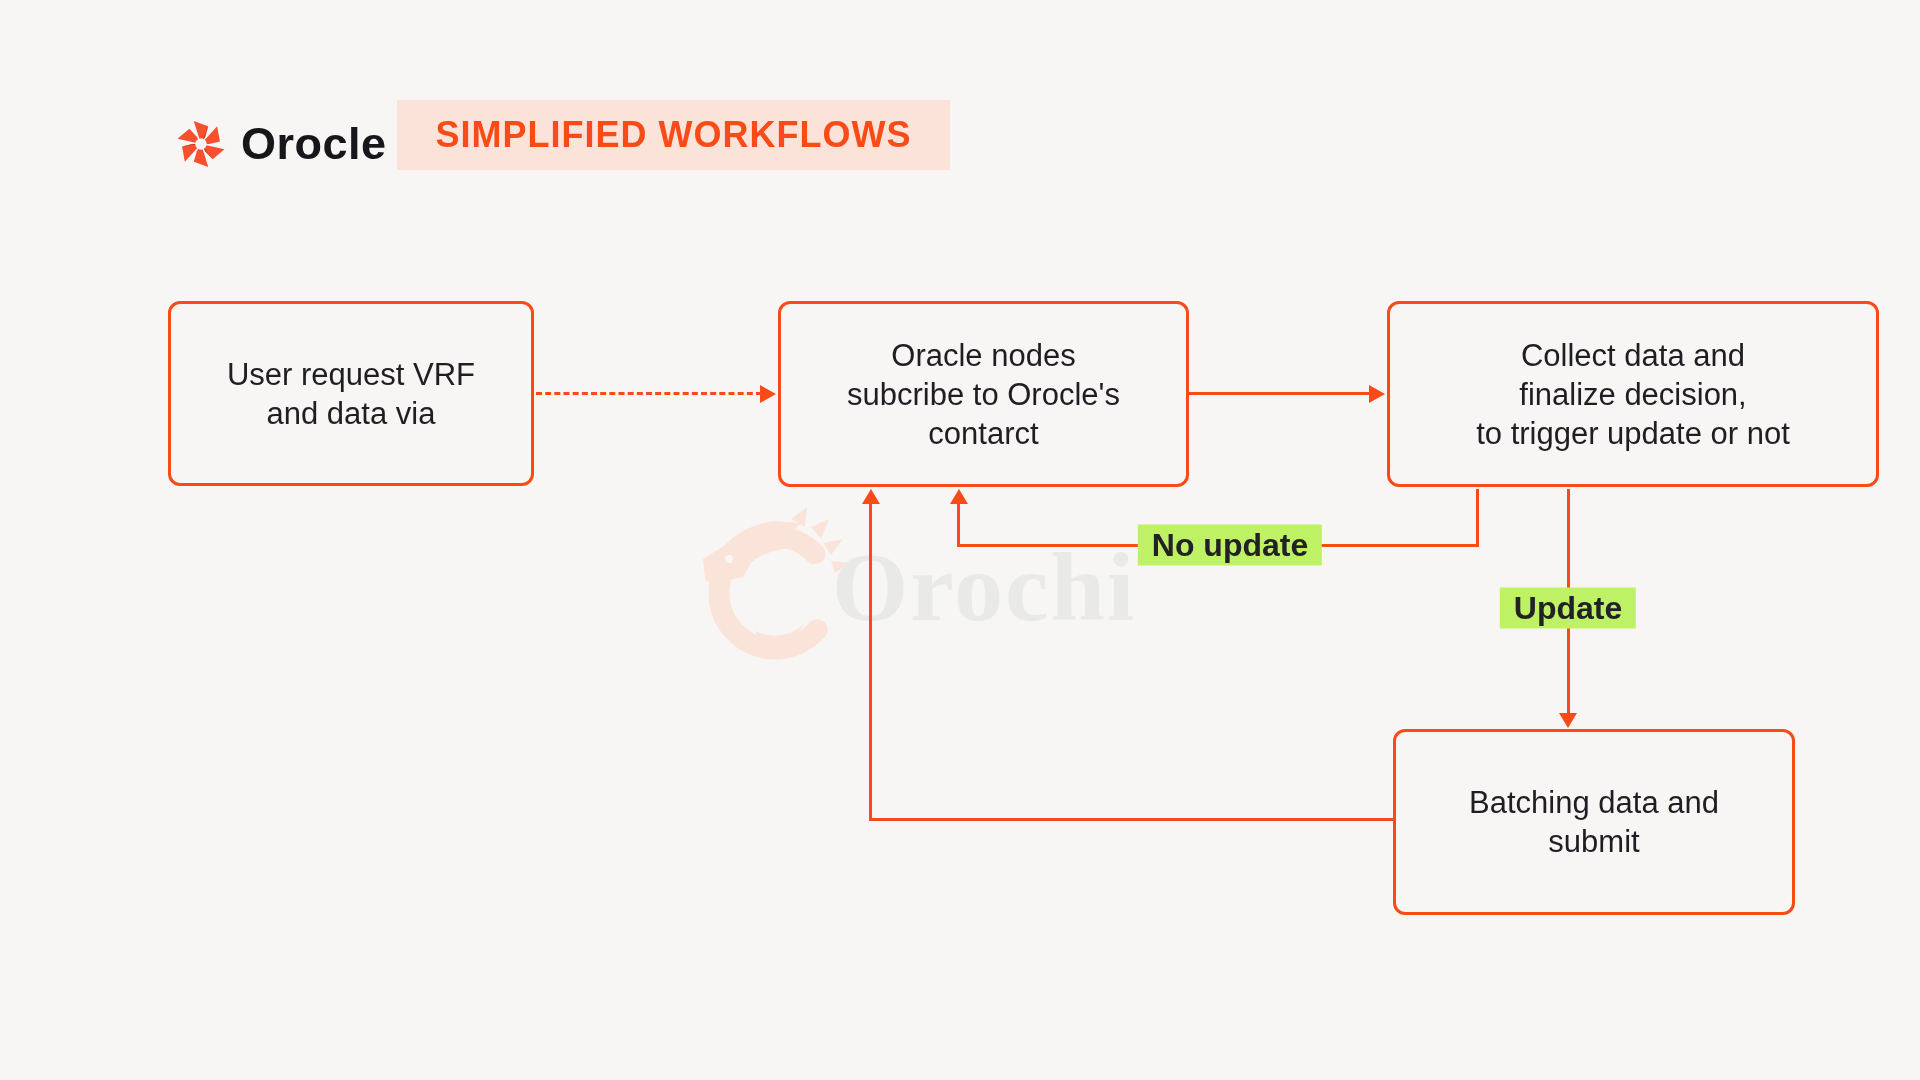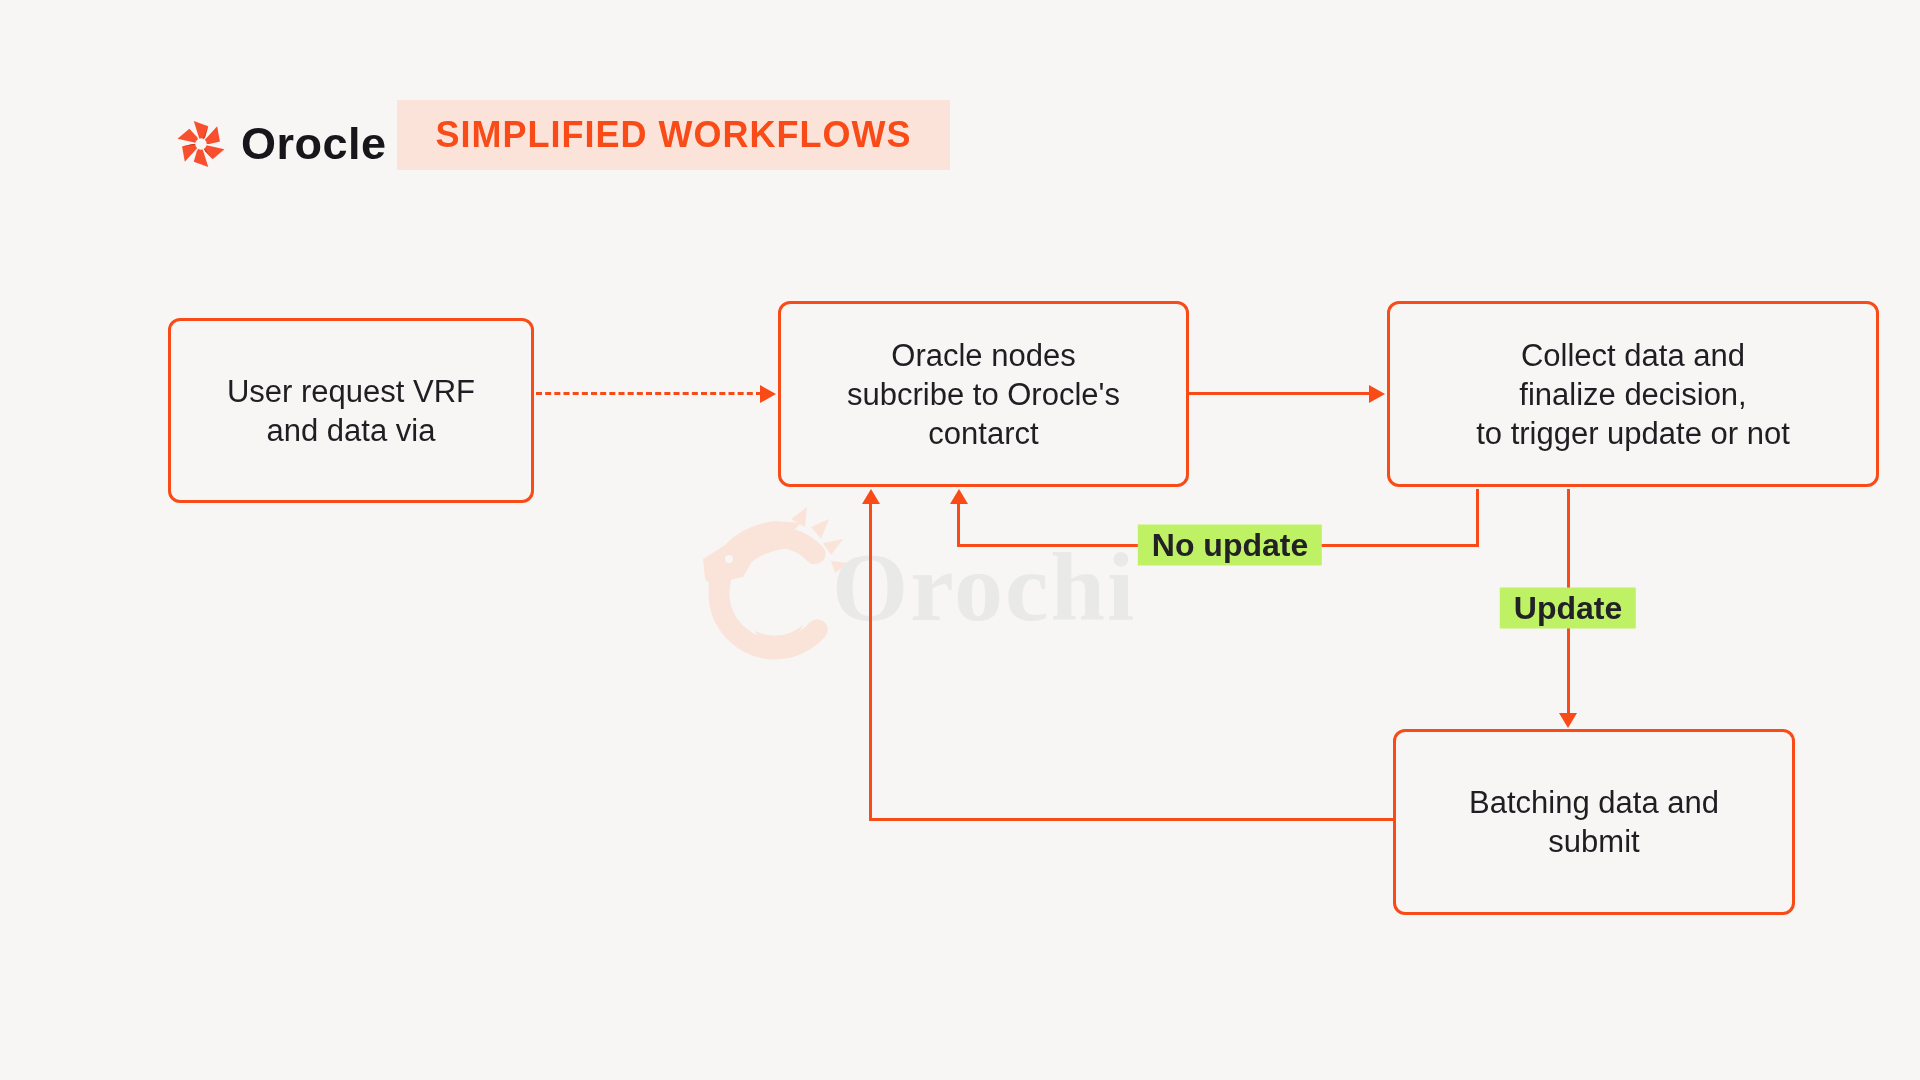--- a/index.html
+++ b/index.html
@@ -26,21 +26,21 @@
     left:832px;top:538px;font-family:"Liberation Serif",serif;
     font-size:98px;font-weight:bold;color:#e9e9e7;letter-spacing:2px;line-height:1;
   }
   
   .node{
     position:absolute;z-index:2;box-sizing:border-box;
     border:3px solid #f94b17;border-radius:12px;background:#f7f6f4;
     display:flex;flex-direction:column;align-items:center;justify-content:center;
   }
   .node .line{font-size:31px;line-height:39px;color:#1e1e23;text-align:center;white-space:nowrap;}
-  #node-user-request {left:168px; top:318px; width:366px; height:185px;}
+  #node-user-request {left:168px; top:301px; width:366px; height:185px;}
   #node-oracle-nodes {left:778px; top:301px; width:411px; height:186px;}
   #node-collect-data {left:1387px;top:301px; width:492px; height:186px;}
   #node-batching     {left:1393px;top:729px; width:402px; height:186px;}
   
   .edge{position:absolute;z-index:1;background:#f94b17;}
   .edge.dashed{background:none;border-top:3px dashed #f94b17;}
   .arrow{position:absolute;z-index:1;width:0;height:0;}
   .arrow.right{border-top:9px solid transparent;border-bottom:9px solid transparent;border-left:16px solid #f94b17;}
   .arrow.up{border-left:9px solid transparent;border-right:9px solid transparent;border-bottom:15px solid #f94b17;}
   .arrow.down{border-left:9px solid transparent;border-right:9px solid transparent;border-top:15px solid #f94b17;}

